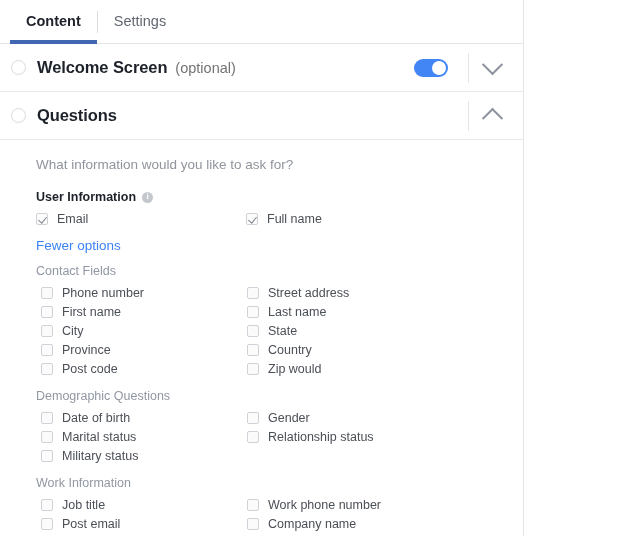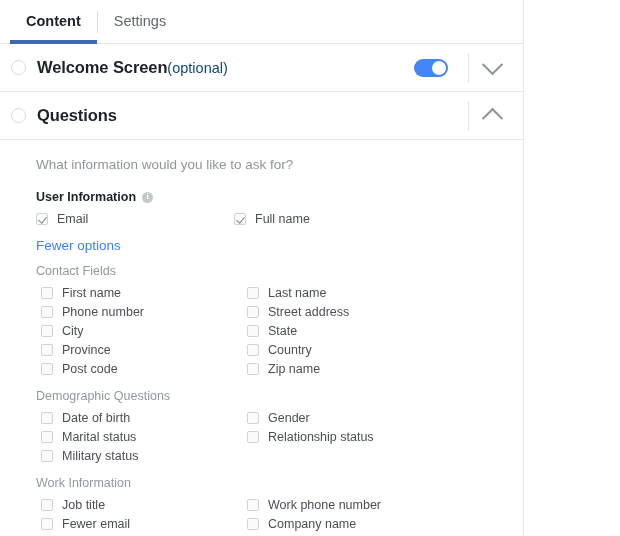--- a/index.html
+++ b/index.html
@@ -87,23 +87,23 @@
     flex: 0 0 auto;
   }
   .section-title {
     margin-left: 11px;
     font-size: 16.5px;
     font-weight: bold;
     color: #1d2129;
     letter-spacing: -0.1px;
   }
   .section-optional {
-    margin-left: 0;
+    margin-left: 8px;
     font-size: 14.5px;
-    color: #0c4a6e;
+    color: #737373;
     font-weight: normal;
   }
   .row-right {
     margin-left: auto;
     display: flex;
     align-items: center;
     height: 100%;
   }
 
   
@@ -192,21 +192,21 @@
     margin-bottom: 2px;
   }
   .cb {
     position: absolute;
     display: flex;
     align-items: center;
     cursor: pointer;
     user-select: none;
   }
   .cb.col-left  { left: 36px; }
-  .cb.col-right { left: 234px; }
+  .cb.col-right { left: 246px; }
   .cb.indent.col-left  { left: 41px; }
   .cb.indent.col-right { left: 247px; }
 
   .box {
     width: 12px;
     height: 12px;
     box-sizing: border-box;
     border: 1px solid #cfd2d6;
     background: #fbfbfc;
     border-radius: 2px;
@@ -309,40 +309,40 @@
     </div>
 
     <div class="link">Fewer options</div>
 
     
     <div class="subgroup-title">Contact Fields</div>
     <div class="cols">
       <div class="cb-row">
         <label class="cb indent col-left">
           <span class="box"></span>
+          <span class="cb-label">Phone number</span>
+        </label>
+        <label class="cb indent col-right">
+          <span class="box"></span>
+          <span class="cb-label">Street address</span>
+        </label>
+      </div>
+      <div class="cb-row">
+        <label class="cb indent col-left">
+          <span class="box"></span>
           <span class="cb-label">First name</span>
         </label>
         <label class="cb indent col-right">
           <span class="box"></span>
           <span class="cb-label">Last name</span>
         </label>
       </div>
       <div class="cb-row">
         <label class="cb indent col-left">
           <span class="box"></span>
-          <span class="cb-label">Phone number</span>
-        </label>
-        <label class="cb indent col-right">
-          <span class="box"></span>
-          <span class="cb-label">Street address</span>
-        </label>
-      </div>
-      <div class="cb-row">
-        <label class="cb indent col-left">
-          <span class="box"></span>
           <span class="cb-label">City</span>
         </label>
         <label class="cb indent col-right">
           <span class="box"></span>
           <span class="cb-label">State</span>
         </label>
       </div>
       <div class="cb-row">
         <label class="cb indent col-left">
           <span class="box"></span>
@@ -353,21 +353,21 @@
           <span class="cb-label">Country</span>
         </label>
       </div>
       <div class="cb-row">
         <label class="cb indent col-left">
           <span class="box"></span>
           <span class="cb-label">Post code</span>
         </label>
         <label class="cb indent col-right">
           <span class="box"></span>
-          <span class="cb-label">Zip name</span>
+          <span class="cb-label">Zip would</span>
         </label>
       </div>
     </div>
 
     
     <div class="subgroup-title">Demographic Questions</div>
     <div class="cols">
       <div class="cb-row">
         <label class="cb indent col-left">
           <span class="box"></span>
@@ -405,21 +405,21 @@
           <span class="cb-label">Job title</span>
         </label>
         <label class="cb indent col-right">
           <span class="box"></span>
           <span class="cb-label">Work phone number</span>
         </label>
       </div>
       <div class="cb-row">
         <label class="cb indent col-left">
           <span class="box"></span>
-          <span class="cb-label">Fewer email</span>
+          <span class="cb-label">Post email</span>
         </label>
         <label class="cb indent col-right">
           <span class="box"></span>
           <span class="cb-label">Company name</span>
         </label>
       </div>
     </div>
 
     
 

